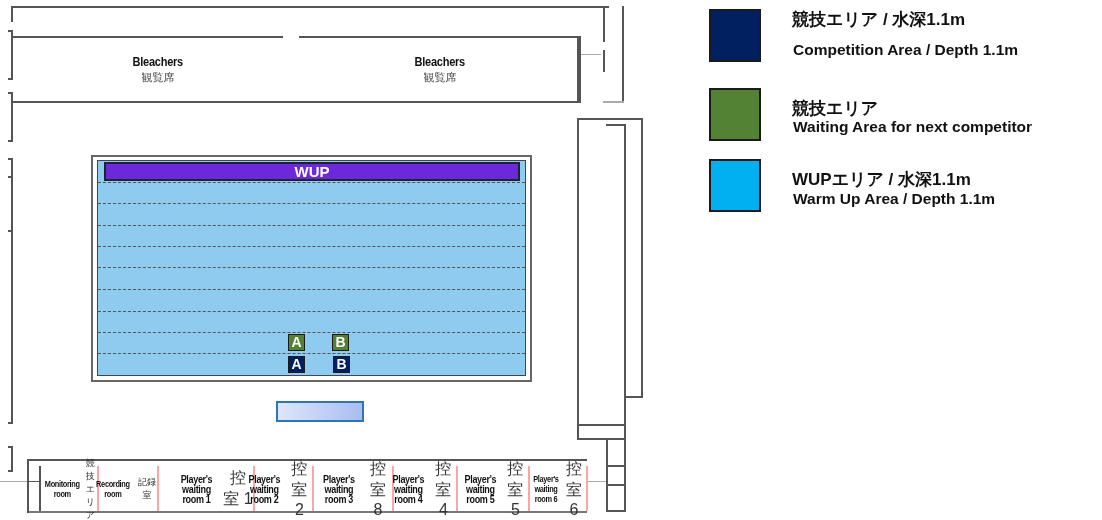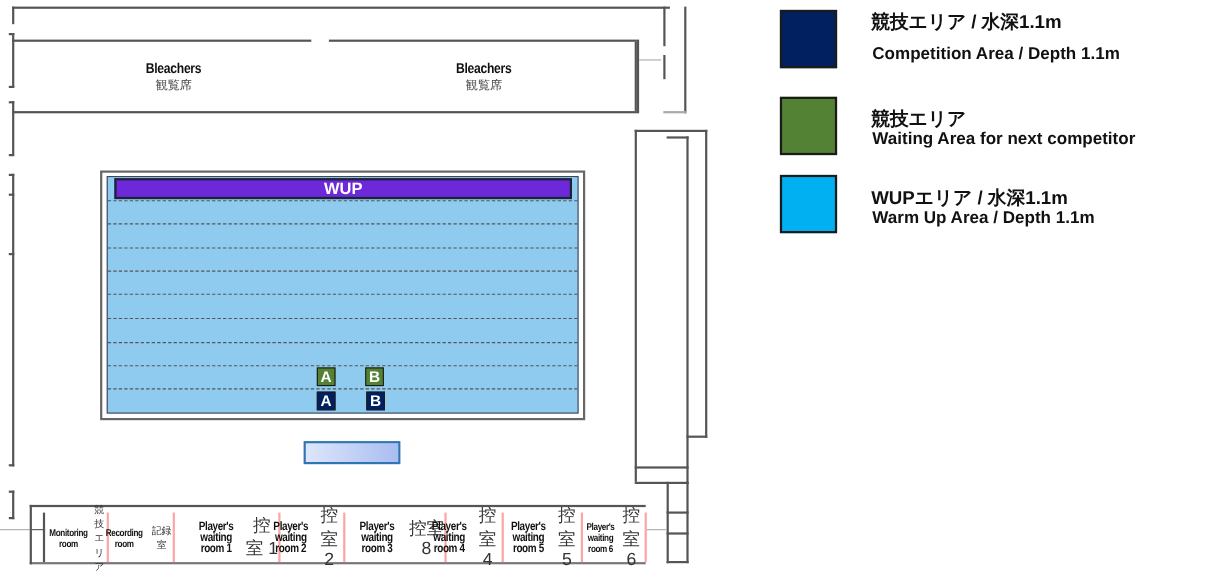--- a/index.html
+++ b/index.html
@@ -130,21 +130,21 @@
     <span class="room-jp small">記録室</span>
   </div>
   <div class="room" style="left:170px;width:85px;border-left:none;">
     <span class="room-en" style="width:80px;">Player's waiting room 1</span>
     <span class="room-jp">控室 1</span>
   </div>
   <div class="room" style="left:242px;width:72px;border-left:none;">
     <span class="room-en" style="width:80px;">Player's waiting room 2</span>
     <span class="room-jp">控室 2</span>
   </div>
-  <div class="room" style="left:314px;width:92px;border-left:none;">
+  <div class="room" style="left:314px;width:80px;border-left:none;">
     <span class="room-en" style="width:80px;">Player's waiting room 3</span>
     <span class="room-jp">控室 8</span>
   </div>
   <div class="room" style="left:386px;width:72px;border-left:none;">
     <span class="room-en" style="width:80px;">Player's waiting room 4</span>
     <span class="room-jp">控室 4</span>
   </div>
   <div class="room" style="left:458px;width:72px;border-left:none;">
     <span class="room-en" style="width:80px;">Player's waiting room 5</span>
     <span class="room-jp">控室 5</span>

